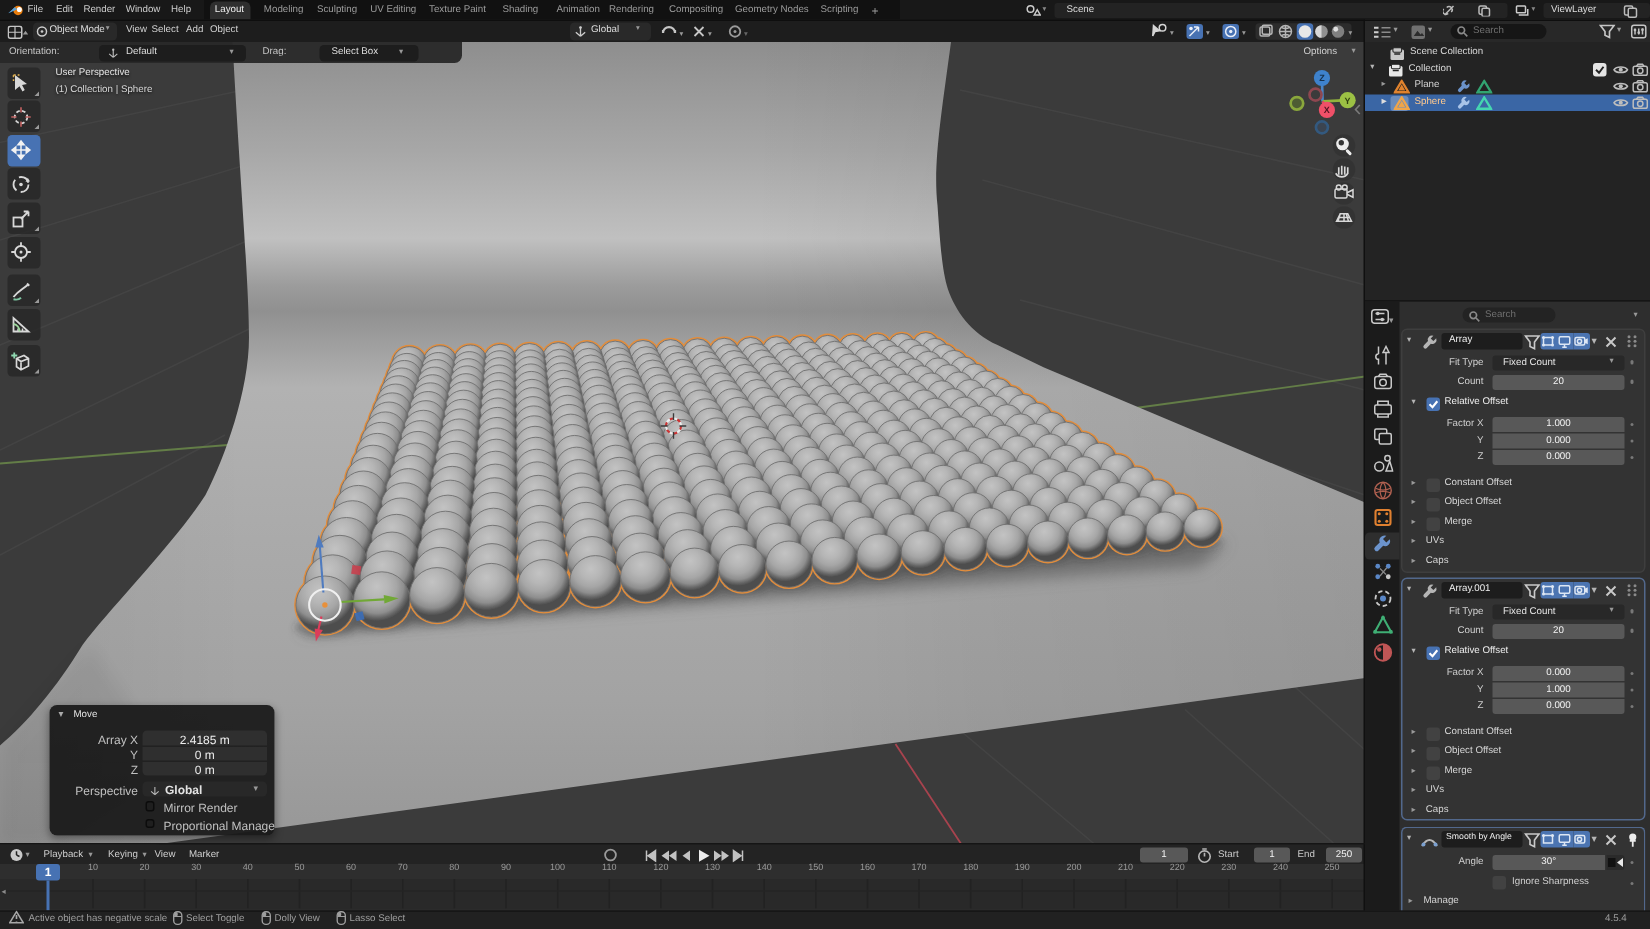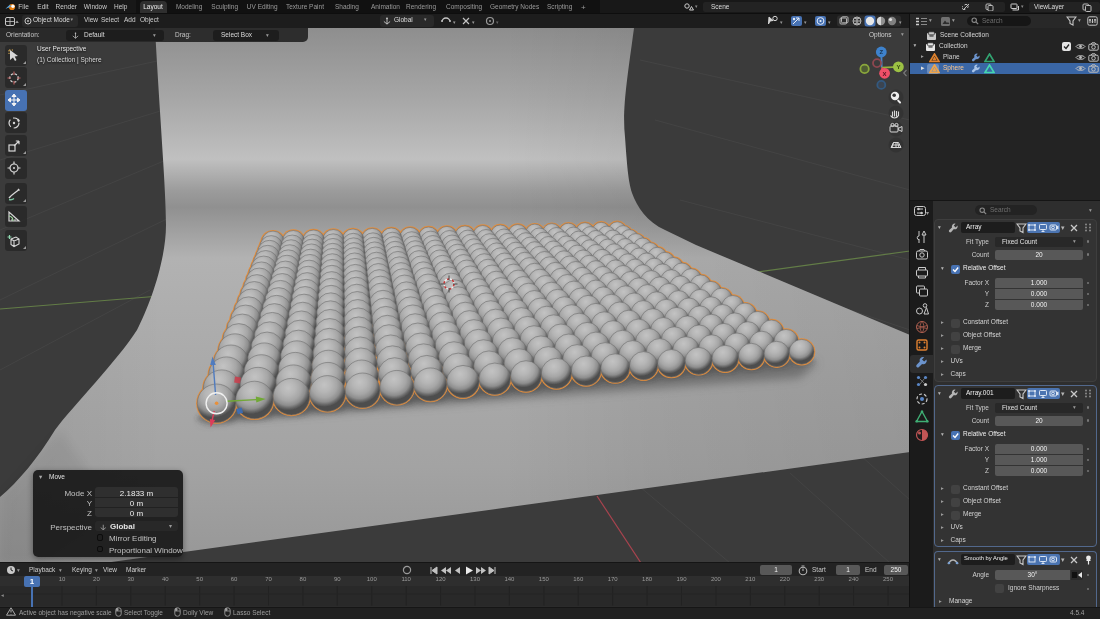--- a/index.html
+++ b/index.html
@@ -1167,40 +1167,40 @@
     <div class="abs txt" style="left:153px;top:31.5px;color:#999;font-size:5.5px;font-weight:normal;">▾</div>
     <div class="abs txt" style="left:175px;top:31px;color:#c5c5c5;font-size:6.5px;font-weight:normal;">Drag:</div>
     <div class="abs" style="left:213px;top:29.5px;width:66px;height:11px;background:#1d1d1d;border-radius:3px"></div>
     <div class="abs txt" style="left:221px;top:31px;color:#dddddd;font-size:6.5px;font-weight:normal;">Select Box</div>
     <div class="abs txt" style="left:266px;top:31.5px;color:#999;font-size:5.5px;font-weight:normal;">▾</div>
     <div class="abs txt" style="left:869px;top:30.5px;color:#d0d0d0;font-size:6.5px;font-weight:normal;">Options</div>
     <div class="abs txt" style="left:901px;top:31px;color:#999;font-size:5.5px;font-weight:normal;">▾</div>
     <div class="abs" style="left:33px;top:470px;width:150px;height:87px;background:rgba(26,26,26,0.94);border-radius:5px;box-shadow:0 2px 6px rgba(0,0,0,0.4)"></div>
     <div class="abs txt" style="left:39px;top:473px;color:#aaa;font-size:6.5px;font-weight:normal;">▾</div>
     <div class="abs txt" style="left:49px;top:472.5px;color:#e3e3e3;font-size:6.5px;font-weight:normal;">Move</div>
-    <div class="abs txt" style="left:0px;top:488.5px;color:#c0c0c0;font-size:8px;font-weight:normal;left:20px;width:72px;text-align:right">Mode X</div>
+    <div class="abs txt" style="left:0px;top:488.5px;color:#c0c0c0;font-size:8px;font-weight:normal;left:20px;width:72px;text-align:right">Array X</div>
     <div class="abs" style="left:95px;top:487.3px;width:83px;height:9.6px;background:#2f2f2f;border-radius:3px 3px 0 0"></div>
-    <div class="abs txt" style="left:0px;top:488.5px;color:#ededed;font-size:8px;font-weight:normal;left:95px;width:83px;text-align:center">2.1833 m</div>
+    <div class="abs txt" style="left:0px;top:488.5px;color:#ededed;font-size:8px;font-weight:normal;left:95px;width:83px;text-align:center">2.4185 m</div>
     <div class="abs txt" style="left:0px;top:498.8px;color:#c0c0c0;font-size:8px;font-weight:normal;left:20px;width:72px;text-align:right">Y</div>
     <div class="abs" style="left:95px;top:497.6px;width:83px;height:9.6px;background:#2f2f2f;border-radius:0"></div>
     <div class="abs txt" style="left:0px;top:498.8px;color:#ededed;font-size:8px;font-weight:normal;left:95px;width:83px;text-align:center">0 m</div>
     <div class="abs txt" style="left:0px;top:509.09999999999997px;color:#c0c0c0;font-size:8px;font-weight:normal;left:20px;width:72px;text-align:right">Z</div>
     <div class="abs" style="left:95px;top:507.9px;width:83px;height:9.6px;background:#2f2f2f;border-radius:0 0 3px 3px"></div>
     <div class="abs txt" style="left:0px;top:509.09999999999997px;color:#ededed;font-size:8px;font-weight:normal;left:95px;width:83px;text-align:center">0 m</div>
     <div class="abs txt" style="left:0px;top:522.6px;color:#c0c0c0;font-size:8px;font-weight:normal;left:20px;width:72px;text-align:right">Perspective</div>
     <div class="abs" style="left:95px;top:520.8px;width:83px;height:10.3px;background:#282828;border-radius:3px"></div>
     <svg class="abs" style="left:100px;top:523.5px" width="6.5" height="6.5" viewBox="0 0 9 9">
       <path d="M4.5 8 V1 M4.5 8 L1 5 M4.5 8 L8 5" stroke="#bbb" fill="none"></path>
     </svg>
     <div class="abs txt" style="left:110px;top:522.3px;color:#e3e3e3;font-size:8px;font-weight:bold;">Global</div>
     <div class="abs txt" style="left:169px;top:523px;color:#999;font-size:6px;font-weight:normal;">▾</div>
     <div class="abs" style="left:96.5px;top:534.2px;width:6.5px;height:6.5px;background:#1f1f1f;border:1px solid #0c0c0c;border-radius:2px"></div>
-    <div class="abs txt" style="left:109px;top:534.2px;color:#c0c0c0;font-size:8px;font-weight:normal;">Mirror Editing</div>
+    <div class="abs txt" style="left:109px;top:534.2px;color:#c0c0c0;font-size:8px;font-weight:normal;">Mirror Render</div>
     <div class="abs" style="left:96.5px;top:545.6px;width:6.5px;height:6.5px;background:#1f1f1f;border:1px solid #0c0c0c;border-radius:2px"></div>
-    <div class="abs txt" style="left:109px;top:545.6px;color:#c0c0c0;font-size:8px;font-weight:normal;">Proportional Window</div>
+    <div class="abs txt" style="left:109px;top:545.6px;color:#c0c0c0;font-size:8px;font-weight:normal;">Proportional Manage</div>
 <div class="abs" style="left:910px;top:13px;width:190px;height:188px;background:#232323"></div>
     <div class="abs" style="left:910px;top:13px;width:190px;height:14.5px;background:#282828"></div>
     <svg class="abs" style="left:915px;top:16.5px" width="13" height="9" viewBox="0 0 13 9">
       <path d="M1 1.5 h3 M1 4.5 h3 M1 7.5 h3" stroke="#cfcfcf" stroke-width="1.4"></path>
       <path d="M6 1.5 h6 M6 4.5 h6 M6 7.5 h6" stroke="#8a8a8a" stroke-width="1.1"></path>
     </svg>
     <div class="abs txt" style="left:929px;top:17px;color:#999;font-size:5.5px;font-weight:normal;">▾</div>
     <svg class="abs" style="left:940px;top:15.5px" width="11" height="11" viewBox="0 0 11 11">
       <rect x="1" y="1" width="9" height="9" rx="1.5" fill="#707070"></rect>
       <path d="M2.5 8 l2.5-3.5 2 2.5 1-1 1.5 2Z" fill="#2c2c2c"></path>

